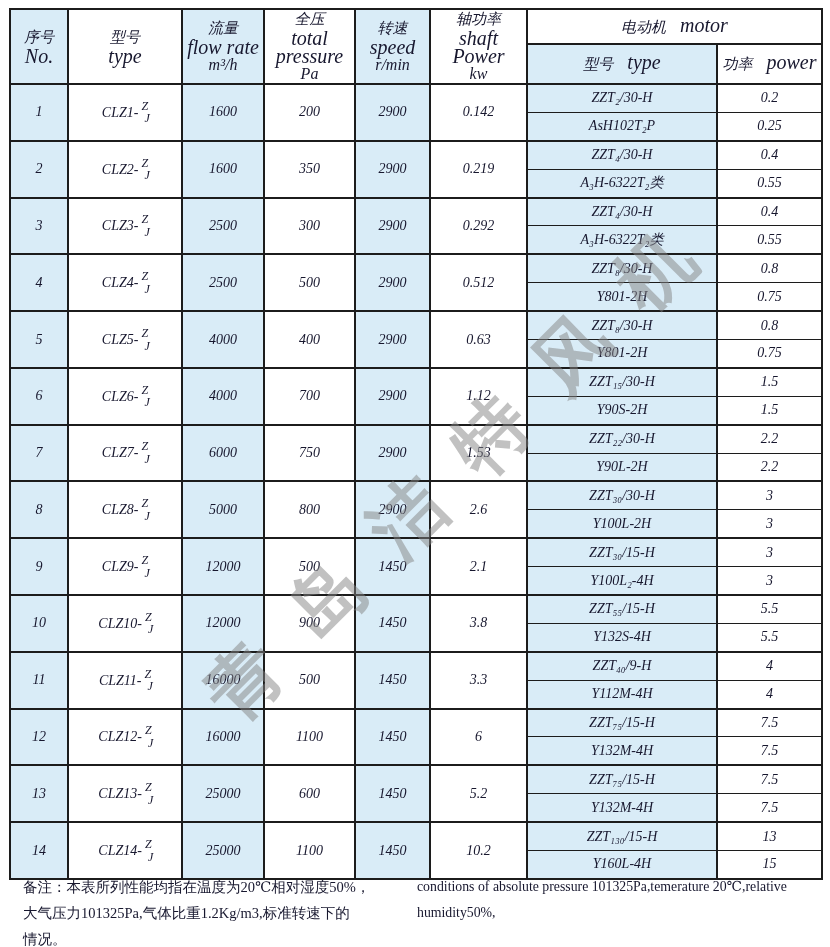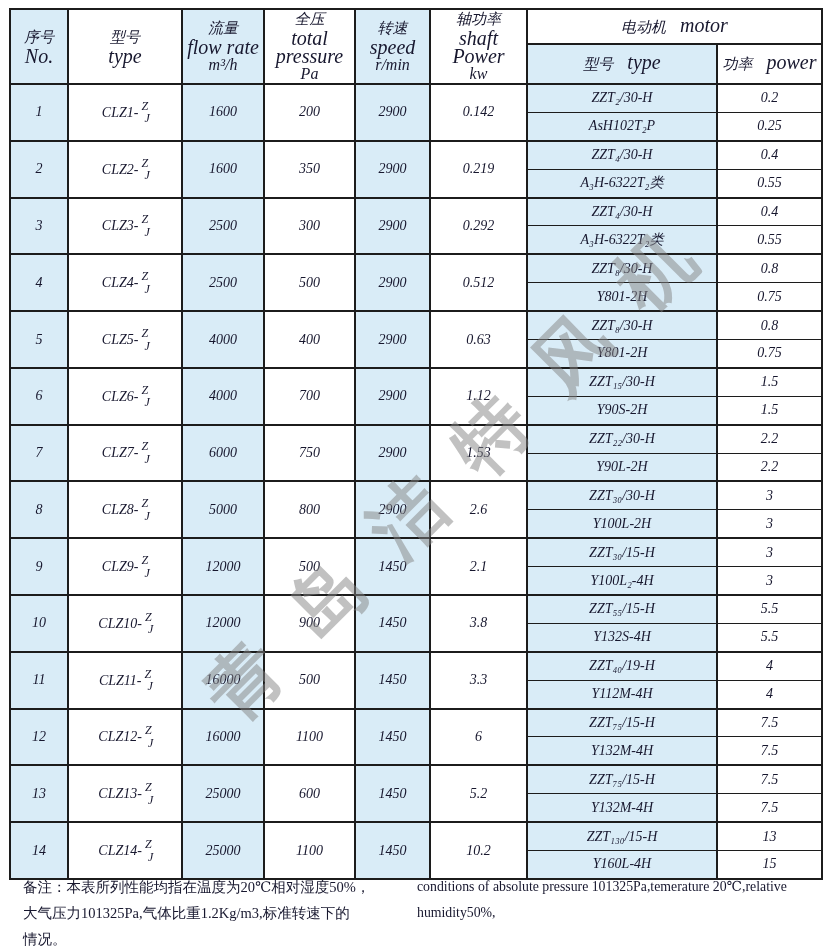--- a/index.html
+++ b/index.html
@@ -315,21 +315,21 @@
         <tr>
           <td class="blue" rowspan="2">11</td>
           <td class="c-model" rowspan="2"><span class="mprefix">CLZ11-</span><span class="stack">
               <span class="st">Z</span>
               <span class="sb">J</span>
             </span></td>
           <td class="blue" rowspan="2">16000</td>
           <td rowspan="2">500</td>
           <td class="blue" rowspan="2">1450</td>
           <td rowspan="2">3.3</td>
-          <td class="blue m1">ZZT₄₀/19-H</td>
+          <td class="blue m1">ZZT₄₀/9-H</td>
           <td class="m1">4</td>
         </tr>
         <tr>
           <td class="blue m2">Y112M-4H</td>
           <td class="m2">4</td>
         </tr>
         <tr>
           <td class="blue" rowspan="2">12</td>
           <td class="c-model" rowspan="2"><span class="mprefix">CLZ12-</span><span class="stack">
               <span class="st">Z</span>

